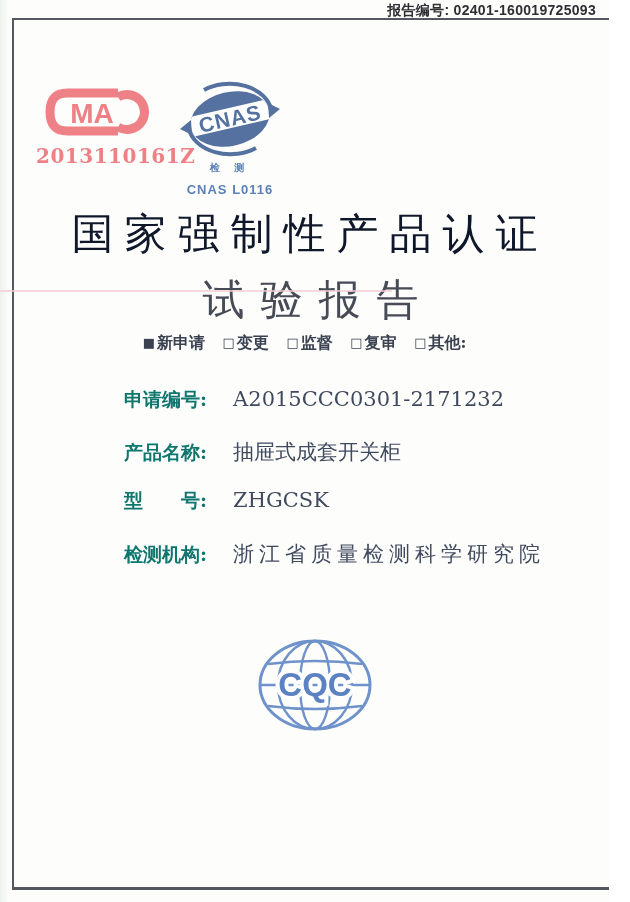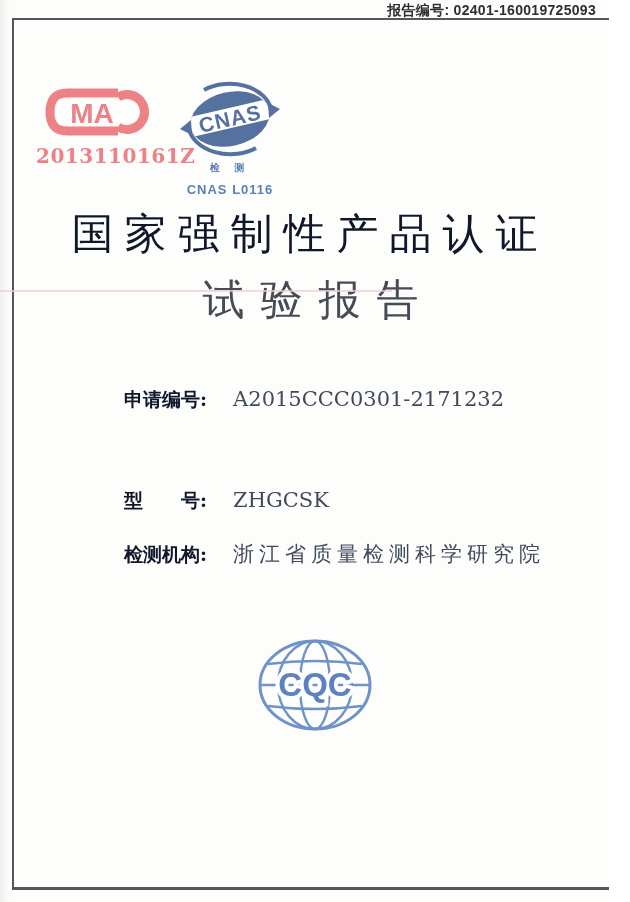--- a/index.html
+++ b/index.html
@@ -42,21 +42,21 @@
   .scan-line{position:absolute;top:290px;left:0;width:392px;height:2px;
     background:#f3ccd3;opacity:.75;z-index:6;}
   
   .apply-row{position:absolute;top:333px;left:0;right:0;text-align:center;
     font-size:16px;color:#3a4150;font-weight:600;white-space:nowrap;}
   .chk{margin:0 6px;}
   .chk .mark{font-family:"DejaVu Sans",sans-serif;font-size:13px;margin-right:2px;
     position:relative;top:-1px;}
   
   .field{position:absolute;left:124px;white-space:nowrap;}
-  .field .flabel{font-size:19px;color:#0f172a;font-weight:600;}
+  .field .flabel{font-size:19px;color:#0f766e;font-weight:600;}
   .field .fvalue{font-size:21px;color:#404a5e;margin-left:21px;}
   .f1{top:387px;} .f2{top:438px;} .f3{top:488px;} .f4{top:540px;}
   .f4 .fvalue{letter-spacing:5px;}
   .field-line2{position:absolute;left:196px;top:570px;font-size:20px;color:#404a5e;}
   
   .cqc{position:absolute;left:254px;top:635px;}
 </style>
 </head>
 <body>
 
@@ -105,24 +105,35 @@
       </g>
     </svg>
     <div class="cnas-caption">检 测</div>
     <div class="cnas-code">CNAS L0116</div>
   </div>
 
   <div class="title1">国家强制性产品认证</div>
   <div class="title2">试验报告</div>
   <div class="scan-line"></div>
 
+  <div class="apply-row">
+    <span class="chk"><span class="mark">■</span><span>新申请</span></span>
+    <span class="chk"><span class="mark">□</span><span>变更</span></span>
+    <span class="chk"><span class="mark">□</span><span>监督</span></span>
+    <span class="chk"><span class="mark">□</span><span>复审</span></span>
+    <span class="chk"><span class="mark">□</span><span>其他:</span></span>
+  </div>
 
   <div class="field f1">
     <span class="flabel">申请编号:</span>
     <span class="fvalue">A2015CCC0301-2171232</span>
+  </div>
+  <div class="field f2">
+    <span class="flabel">产品名称:</span>
+    <span class="fvalue">抽屉式成套开关柜</span>
   </div>
   <div class="field f3">
     <span class="flabel">型　　号:</span>
     <span class="fvalue">ZHGCSK</span>
   </div>
   <div class="field f4">
     <span class="flabel">检测机构:</span>
     <span class="fvalue">浙江省质量检测科学研究院</span>
   </div>
 

